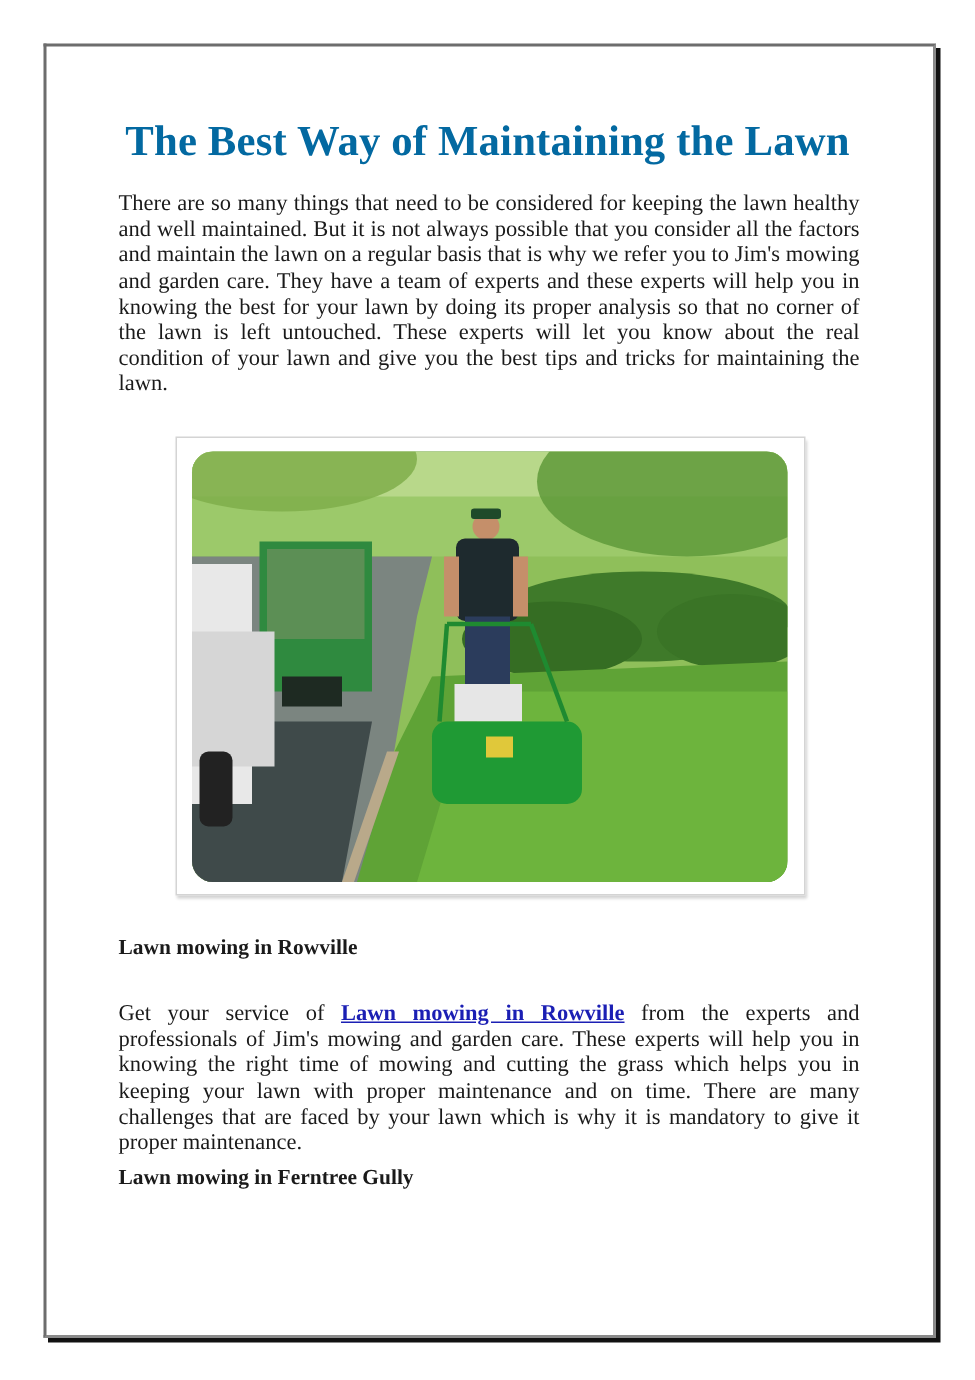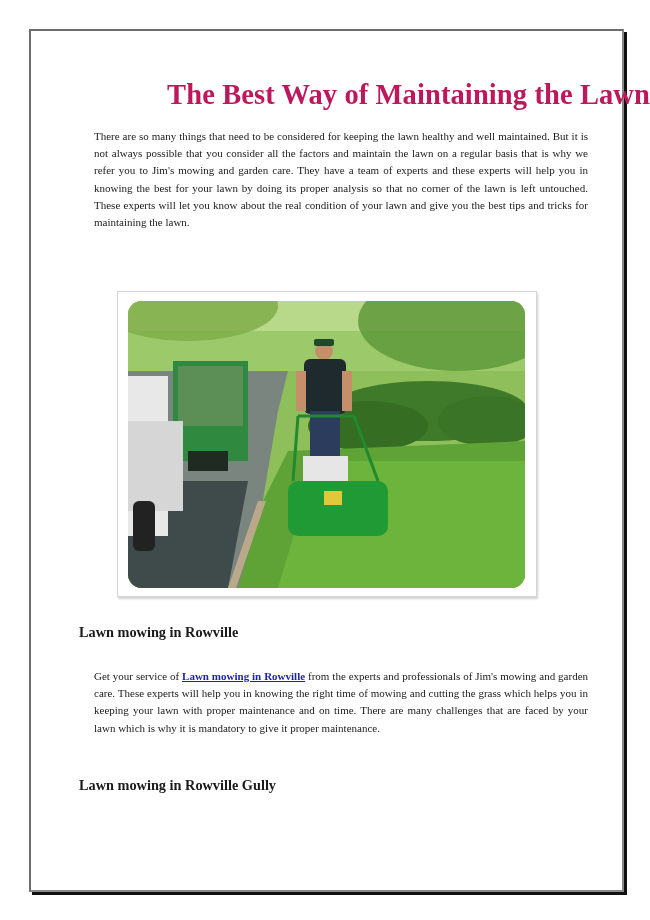--- a/index.html
+++ b/index.html
@@ -8,27 +8,27 @@
   .page-frame {
     position: absolute; left: 29px; top: 29px; width: 591px; height: 859px;
     border-left: 2px solid #6d6d6d; border-top: 2px solid #6d6d6d;
     border-right: 2px solid #8a8a8a; border-bottom: 2px solid #8a8a8a;
     box-shadow: 3px 3px 0 0 #111111;
     background: #ffffff;
   }
 
   .title {
     position: absolute; left: 0; right: 0; top: 79px; margin: 0;
-    text-align: right; font-size: 28.5px; font-weight: bold; color: #be185d;
+    text-align: center; font-size: 28.5px; font-weight: bold; color: #0369a1;
     letter-spacing: 0.1px;
   }
 
   .para {
-    position: absolute; left: 94px; width: 494px; margin: 0;
-    font-size: 11px; line-height: 17.2px; text-align: justify;
+    position: absolute; left: 79px; width: 494px; margin: 0;
+    font-size: 15px; line-height: 17.2px; text-align: justify;
   }
   .para-intro { top: 128px; }
   .para-rowville { top: 656px; margin-top: 12px; }
 
   .heading {
     position: absolute; left: 79px; margin: 0; font-size: 14.3px; font-weight: bold;
   }
   .h-rowville { top: 624px; }
   .h-ferntree { top: 777px; }
 
@@ -99,13 +99,13 @@
       <ellipse cx="60" cy="5" rx="90" ry="35" fill="#7fae4a" opacity="0.85"></ellipse>
       <ellipse cx="330" cy="20" rx="100" ry="50" fill="#5f9a3a" opacity="0.85"></ellipse>
     </svg>
   </div>
 </div>
 
 <h3 class="heading h-rowville">Lawn mowing in Rowville</h3>
 
 <p class="para para-rowville"><span>Get your service of </span><a class="link" href="#">Lawn mowing in Rowville</a><span> from the experts and professionals of Jim's mowing and garden care. These experts will help you in knowing the right time of mowing and cutting the grass which helps you in keeping your lawn with proper maintenance and on time. There are many challenges that are faced by your lawn which is why it is mandatory to give it proper maintenance.</span></p>
 
-<h3 class="heading h-ferntree">Lawn mowing in Rowville Gully</h3>
+<h3 class="heading h-ferntree">Lawn mowing in Ferntree Gully</h3>
 
 </body></html>

